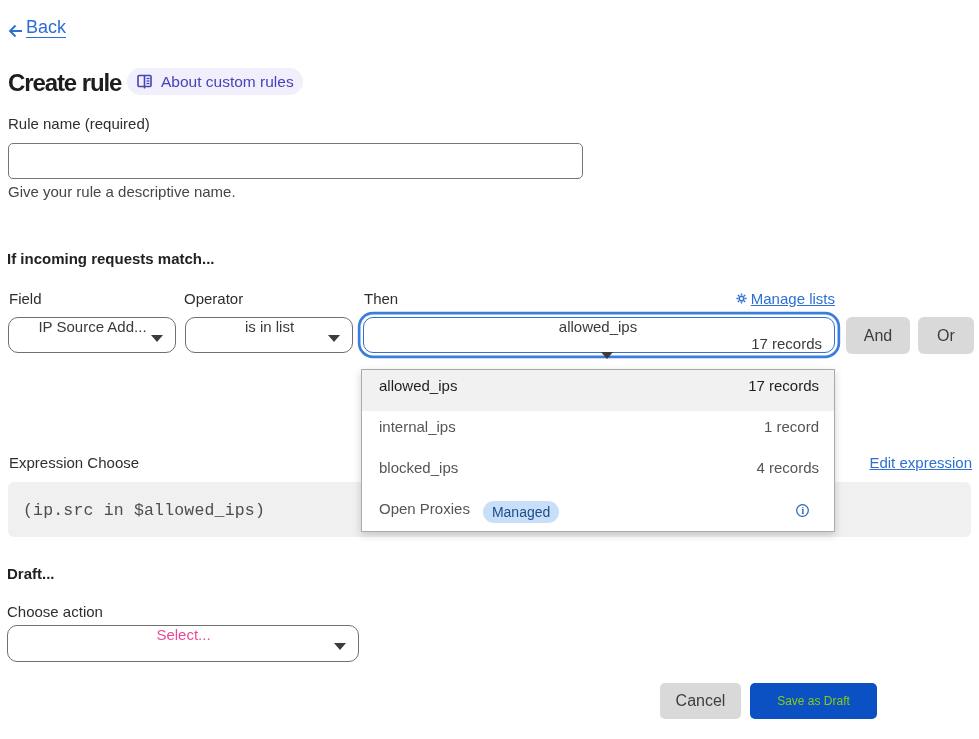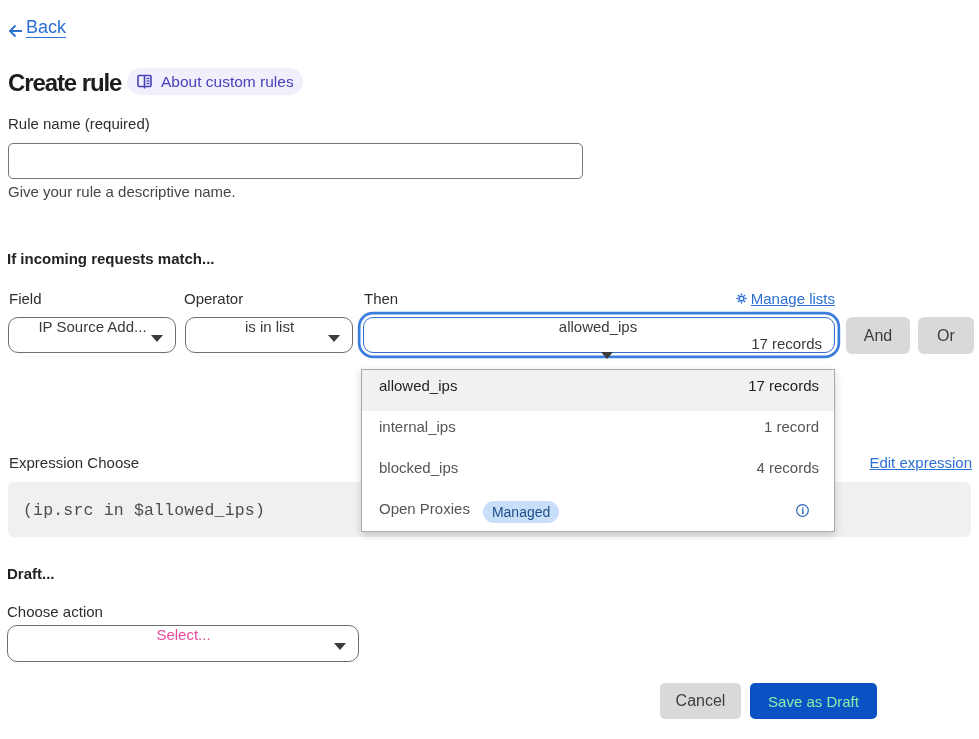--- a/index.html
+++ b/index.html
@@ -46,21 +46,21 @@
   .row.gray { color:#555; }
   .pill { background:#c9dff9; color:#1d4e89; font-size:14px; border-radius:11px; height:22px;
           padding:0 9px; display:flex; align-items:center; margin-left:13px; margin-top:7px; }
   .lbl-exprev { left:9px; top:454px; }
   .editexp { top:454px; right:7px; font-size:15px; color:#2d6fd3; text-decoration:underline; }
   .graybox { left:8px; top:482px; width:963px; height:55px; background:#f0f0f0; border-radius:6px; }
   .graybox code { display:inline-block; font-family:"Liberation Mono", monospace; font-size:16.5px; letter-spacing:0.18px; color:#4d4d4d; margin:18.5px 0 0 15px; }
   .h2b { left:7px; top:565px; }
   .lbl-action { left:7px; top:603px; }
   .sel-action { left:7px; top:625px; width:352px; height:37px; color:#ec4899; }
-  .btn-blue { background:#0b51c3; border:none; border-radius:5px; color:#86efac; font-size:15px;
+  .btn-blue { background:#0b51c3; border:none; border-radius:5px; color:#84cc16; font-size:12px;
               display:flex; align-items:center; justify-content:center; }
   .btn-cancel { left:660px; top:683px; width:81px; height:36px; border-radius:5px; }
   .btn-draft { left:750px; top:683px; width:127px; height:36px; }
   .btn-deploy { left:887px; top:683px; width:85px; height:36px; }
 </style>
 </head>
 <body>
 <div class="page">
 
   <a class="abs back" href="#">

